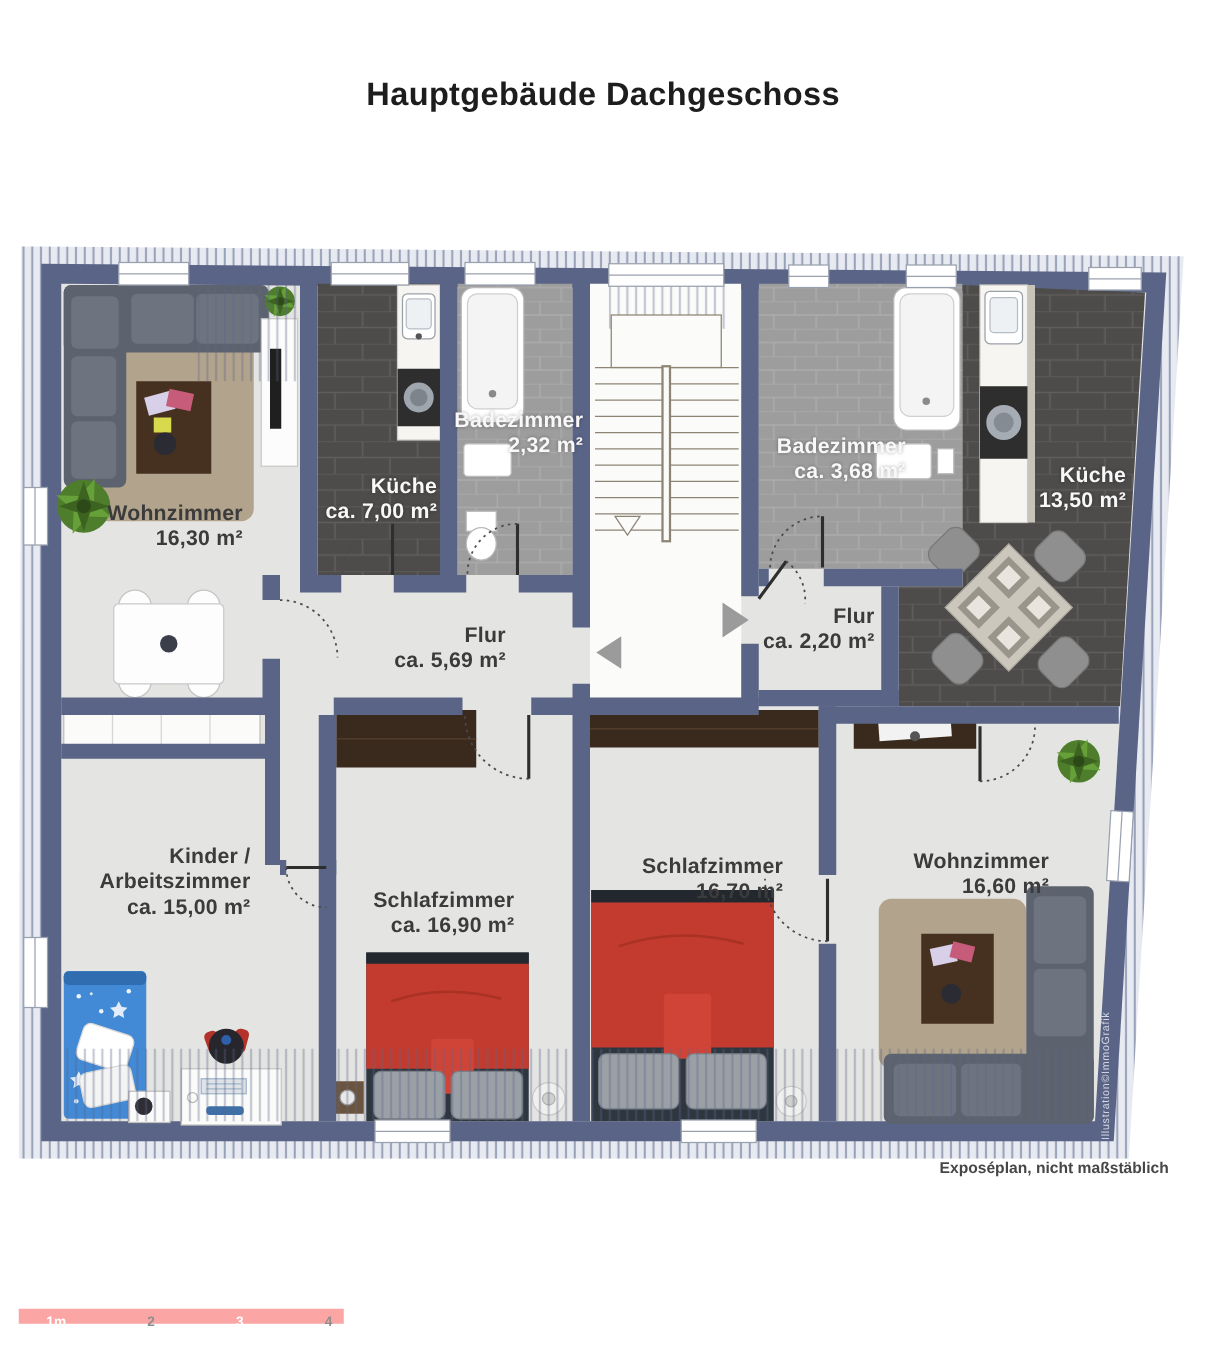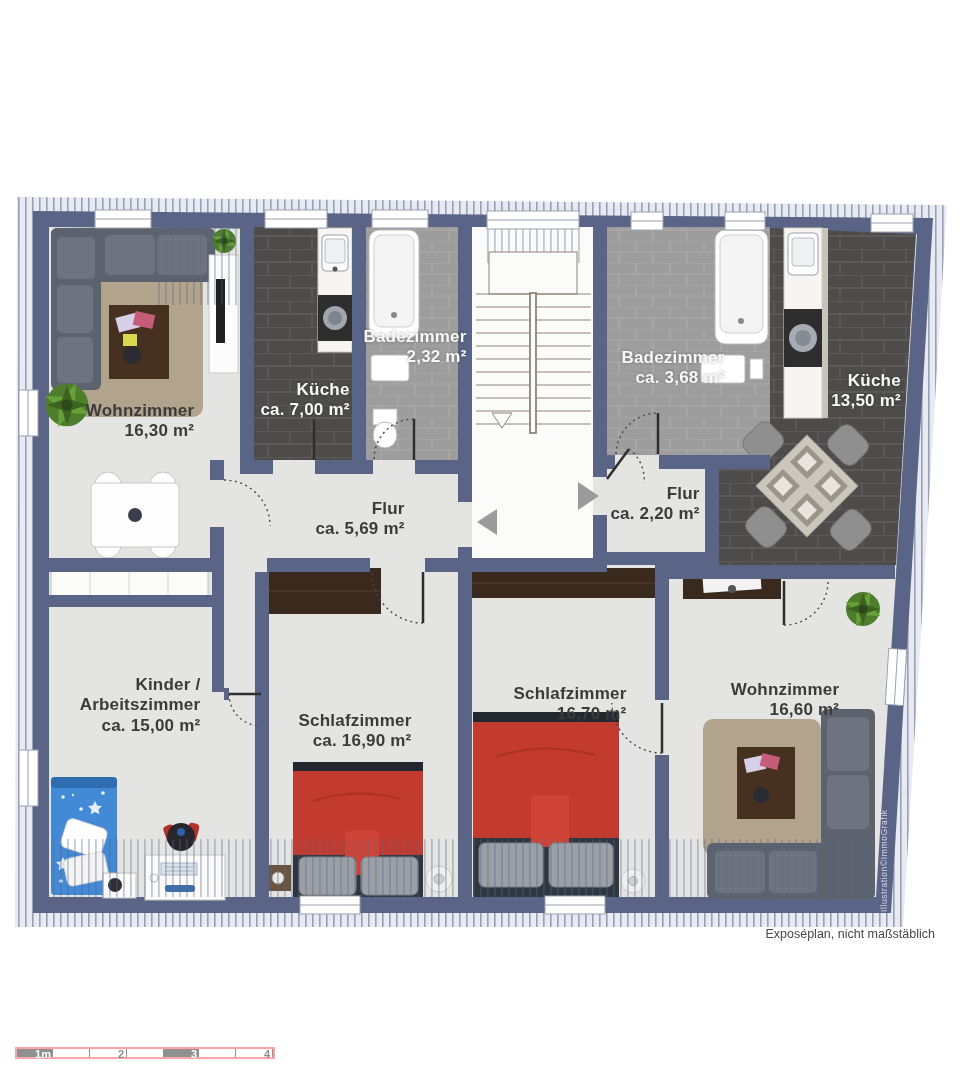--- a/index.html
+++ b/index.html
@@ -5,37 +5,38 @@
   html,body{margin:0;padding:0;background:#ffffff;}
   body{font-family:"Liberation Sans",sans-serif;}
   .page{position:relative;width:965px;height:1080px;background:#ffffff;overflow:hidden;margin:0 auto;}
   .title{position:absolute;left:0;top:60px;width:100%;text-align:center;
          font-size:26px;font-weight:700;color:#1d1d1d;letter-spacing:.3px;}
   .plan-svg{position:absolute;left:15px;top:197px;}
   .room-label{position:absolute;transform:translate(-50%,-50%);text-align:right;
               font-size:17px;font-weight:700;line-height:1.2;white-space:nowrap;color:#3b3b3b;letter-spacing:.2px;}
   .room-label span{display:block;}
   .room-label.light{color:#f8f8f8;text-shadow:0 0 3px rgba(0,0,0,.35);}
-  .footer-note{position:absolute;right:30px;top:927px;font-size:12.5px;font-weight:400;color:#474747;}
+  .footer-note{position:absolute;right:30px;top:927px;font-size:12.5px;font-weight:700;color:#474747;}
   .watermark{position:absolute;left:879px;top:912px;transform:rotate(-90deg);transform-origin:left top;
              font-size:8.5px;color:rgba(240,242,248,.8);letter-spacing:.6px;white-space:nowrap;}
   .scalebar{position:absolute;left:15px;top:1047px;width:260px;height:12px;display:flex;
-            border:2px solid #fca5a5;box-sizing:border-box;gap:36px;}
+            border:6px solid #fca5a5;box-sizing:border-box;gap:36px;}
   .scalebar .seg{flex:1;position:relative;box-sizing:border-box;}
   .scalebar .seg.dark{background:#909090;}
   .scalebar .seg.light{background:#ffffff;border-left:1px solid #8e8e8e;border-right:1px solid #8e8e8e;}
   .scalebar .seg span{position:absolute;right:2px;top:-1px;font-size:11px;font-weight:700;}
   .scalebar .seg.dark span{color:#ffffff;}
   .scalebar .seg.light span{color:#8e8e8e;}
 </style>
 </head>
 <body>
 
 <div class="page">
 
+  <div class="title">Hauptgebäude Dachgeschoss</div>
 
   <svg class="plan-svg" width="935" height="730" viewBox="0 0 935 730">
     <defs>
       <pattern id="hatch" width="7" height="8" patternUnits="userSpaceOnUse">
         <rect width="7" height="8" fill="#e8eaf1"></rect>
         <rect x="3" width="1.6" height="8" fill="#97a0b9"></rect>
       </pattern>
       <pattern id="hatchT" width="7" height="8" patternUnits="userSpaceOnUse">
         <rect x="3" width="1.8" height="8" fill="#5b6486" opacity="0.35"></rect>
       </pattern>

